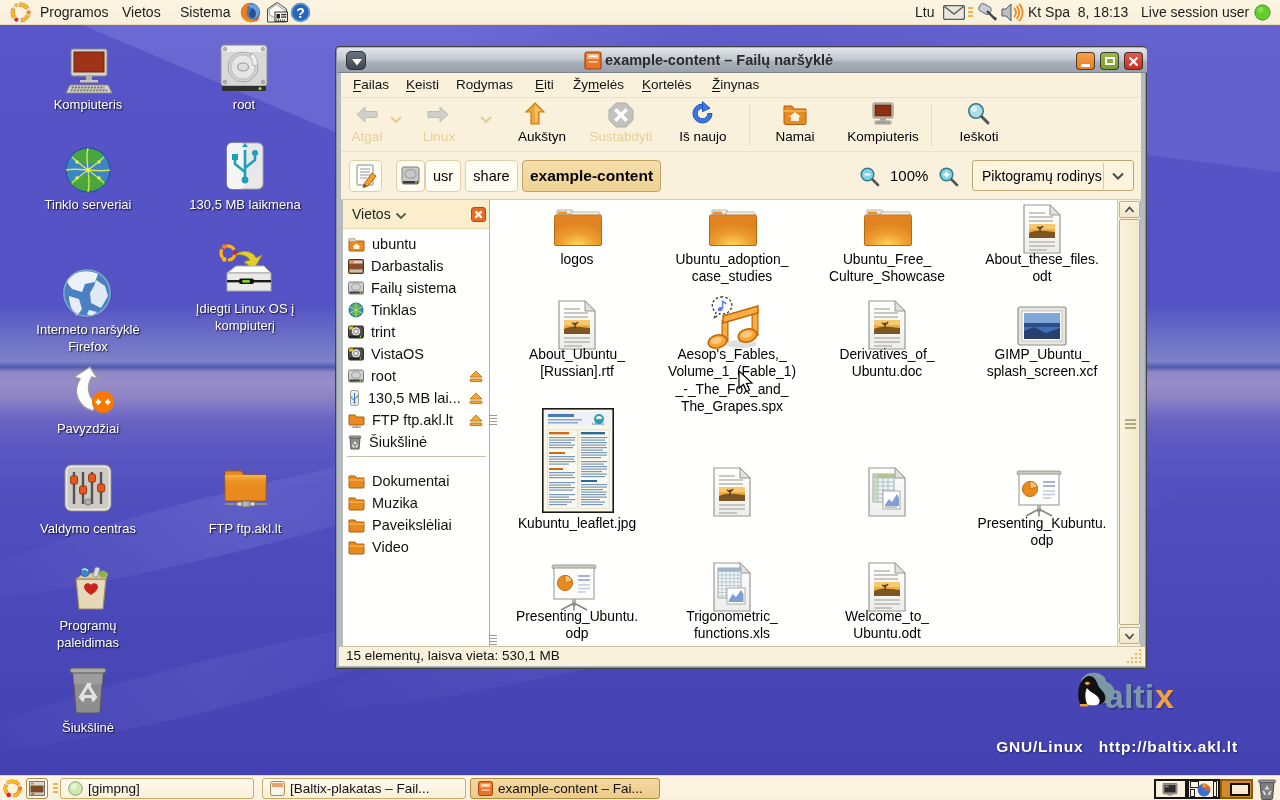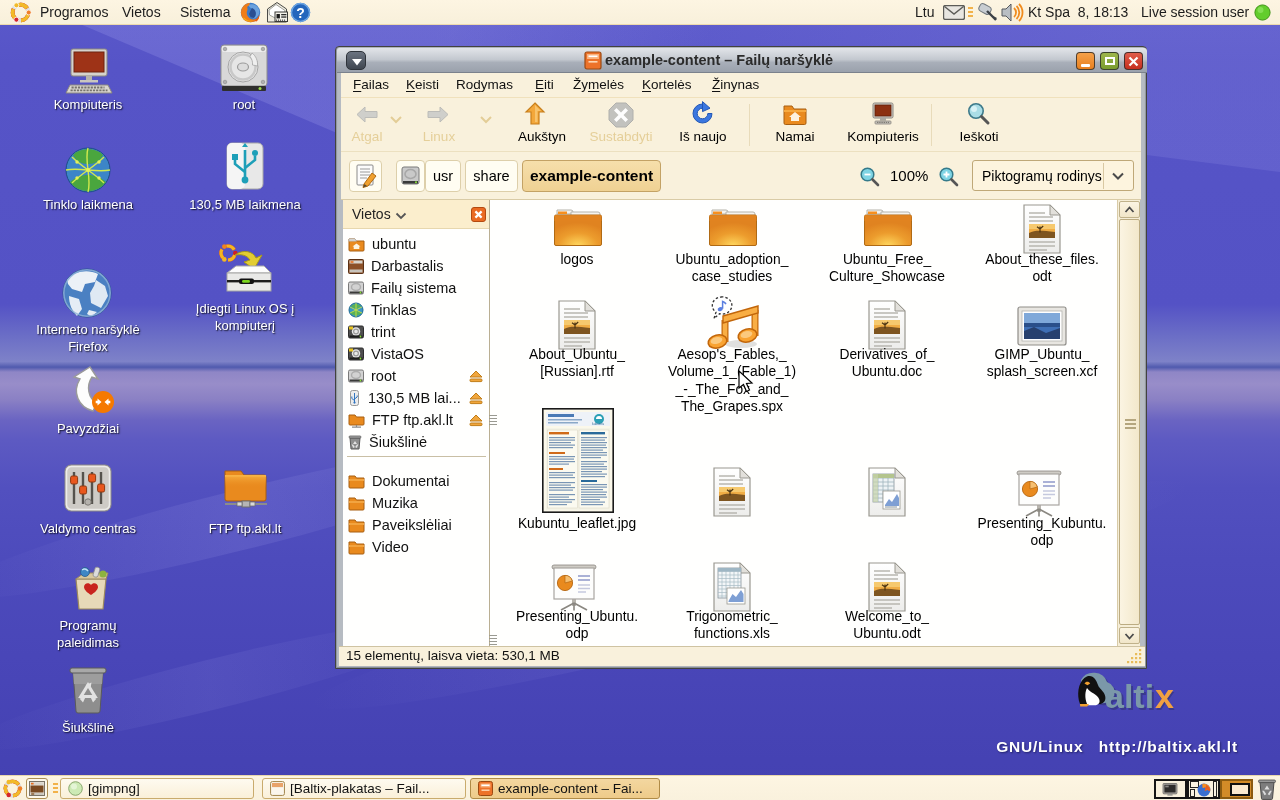--- a/index.html
+++ b/index.html
@@ -124,21 +124,21 @@
         <path d="M5 24 C19 21 35 27 49 24"></path>
     </g>
     <g fill="#e4f25a">
       <circle cx="27" cy="24" r="2"></circle>
         <circle cx="16" cy="16" r="1.7"></circle>
         <circle cx="38" cy="16" r="1.7"></circle>
         <circle cx="16" cy="32" r="1.7"></circle>
         <circle cx="38" cy="32" r="1.7"></circle>
     </g>
   </svg>
-  <div class="lbl" style="left:18px;top:197px;width:140px">Tinklo laikmena</div>
+  <div class="lbl" style="left:18px;top:197px;width:140px">Tinklo serveriai</div>
 
   <svg style="position:absolute;left:222px;top:142px" width="46" height="48" viewBox="0 0 46 48">
     <rect x="5" y="1" width="36" height="46" rx="5" fill="#e8e8e8" stroke="#a8a8a8" stroke-width="1"></rect>
     <rect x="5" y="1" width="18" height="46" rx="5" fill="#f5f5f5"></rect>
     <g fill="none" stroke="#1d9fb8" stroke-width="2.6">
       <path d="M23 8 L23 36"></path>
       <path d="M23 30 L13 22 L13 16"></path>
       <path d="M23 26 L33 18 L33 14"></path>
     </g>
     <circle cx="23" cy="38" r="3.4" fill="#1d9fb8"></circle>

